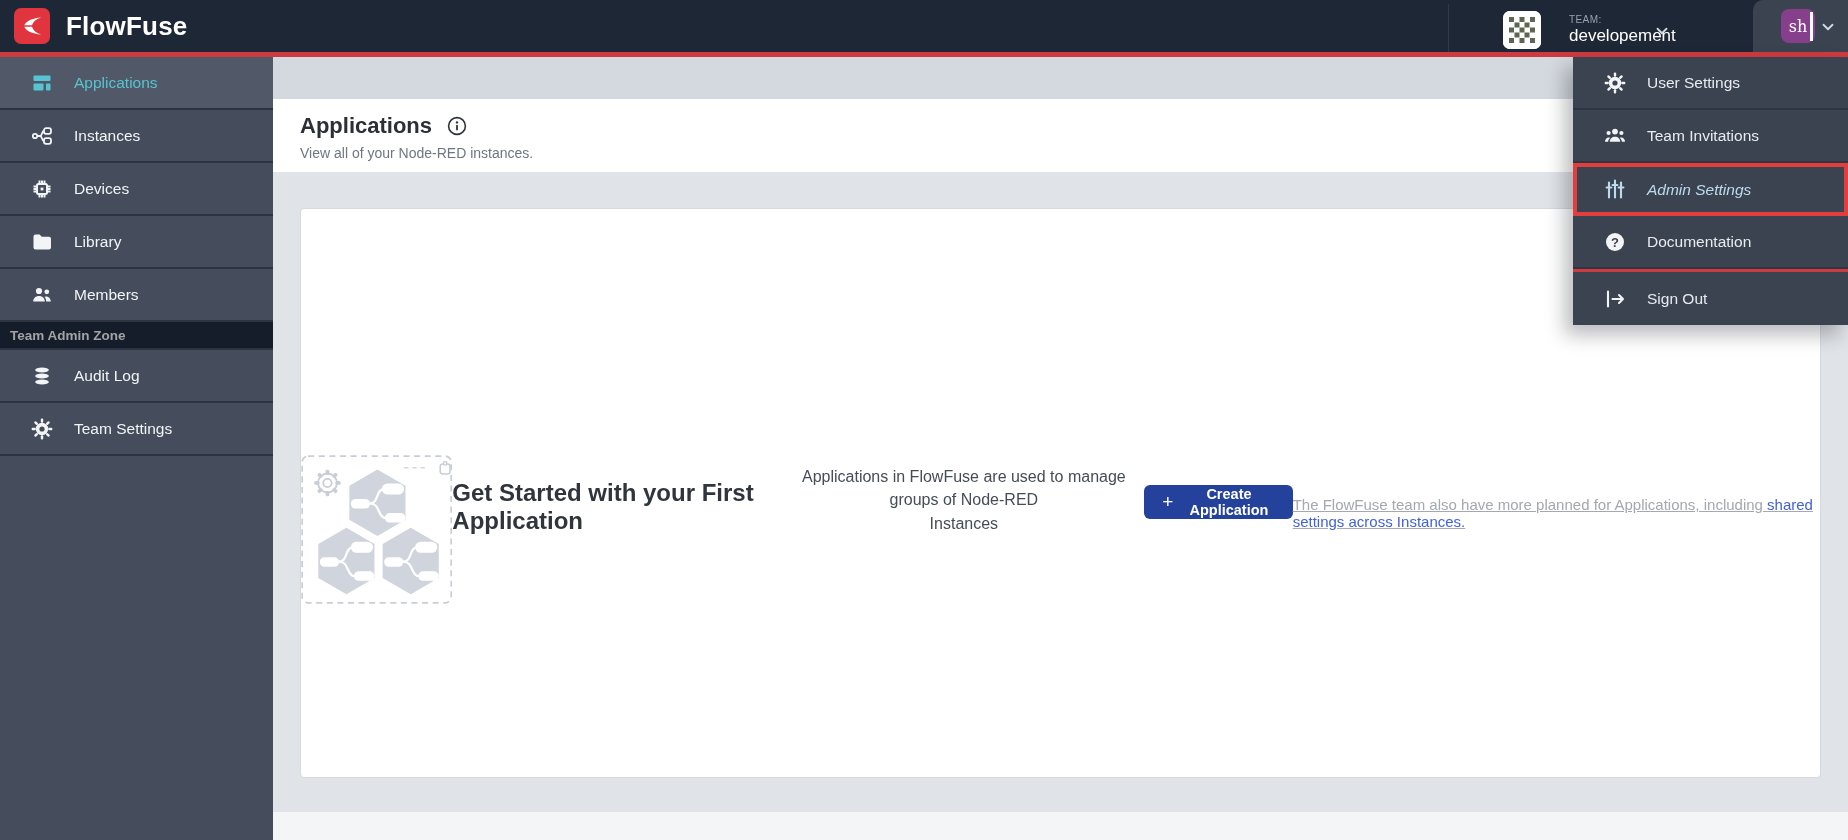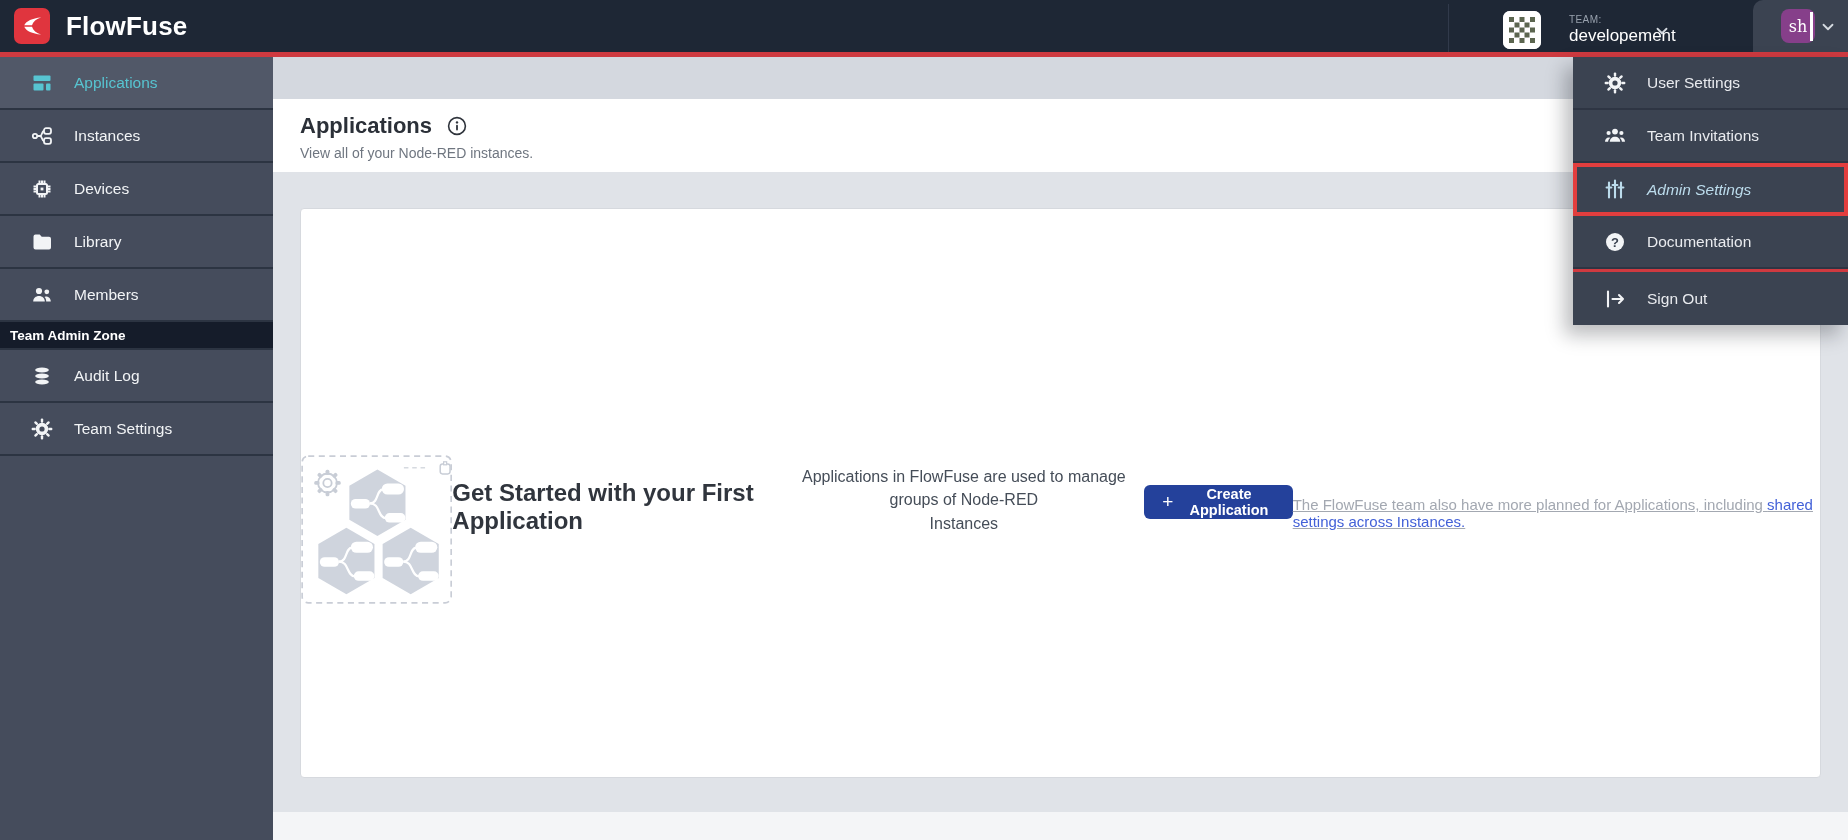--- a/index.html
+++ b/index.html
@@ -52,21 +52,21 @@
   .red-rule{position:absolute;left:0;top:52px;width:1848px;height:5px;background:var(--red);z-index:31;}
 
   
   .sidebar{position:absolute;left:0;top:57px;width:273px;height:783px;background:var(--sidebar-bg);z-index:10;}
   .side-item{height:53px;display:flex;align-items:center;gap:20px;padding-left:30px;border-bottom:2px solid var(--sidebar-border);
     color:#f2f4f6;font-size:15.5px;cursor:pointer;}
   .side-item.active{background:var(--sidebar-active);color:var(--teal);}
   .side-item.active svg{color:var(--teal);}
   .side-item svg{color:#f2f4f6;flex:0 0 auto;}
   .zone-head{height:28px;display:flex;align-items:center;padding-left:10px;background:var(--zone-bg);
-    color:#ffffff;font-size:13.5px;font-weight:700;border-bottom:2px solid var(--sidebar-border);}
+    color:#a3a3a3;font-size:13.5px;font-weight:700;border-bottom:2px solid var(--sidebar-border);}
 
   
   .band-top{position:absolute;left:273px;top:57px;width:1575px;height:42px;background:var(--band-top);}
   .page-header{position:absolute;left:273px;top:99px;width:1575px;height:73px;background:#fff;padding:14px 0 0 27px;}
   .page-title-row{display:flex;align-items:center;gap:14px;}
   .page-title{font-size:22px;font-weight:700;color:var(--ink);}
   .page-subtitle{margin-top:6px;font-size:14px;color:var(--muted);}
   .page-gray{position:absolute;left:273px;top:172px;width:1575px;height:640px;background:var(--page-gray);}
   .bottom-strip{position:absolute;left:273px;top:812px;width:1575px;height:28px;background:#f4f5f7;}
   .card{position:absolute;left:300px;top:208px;width:1521px;height:570px;background:#fff;border:1px solid var(--card-border);border-radius:4px;

